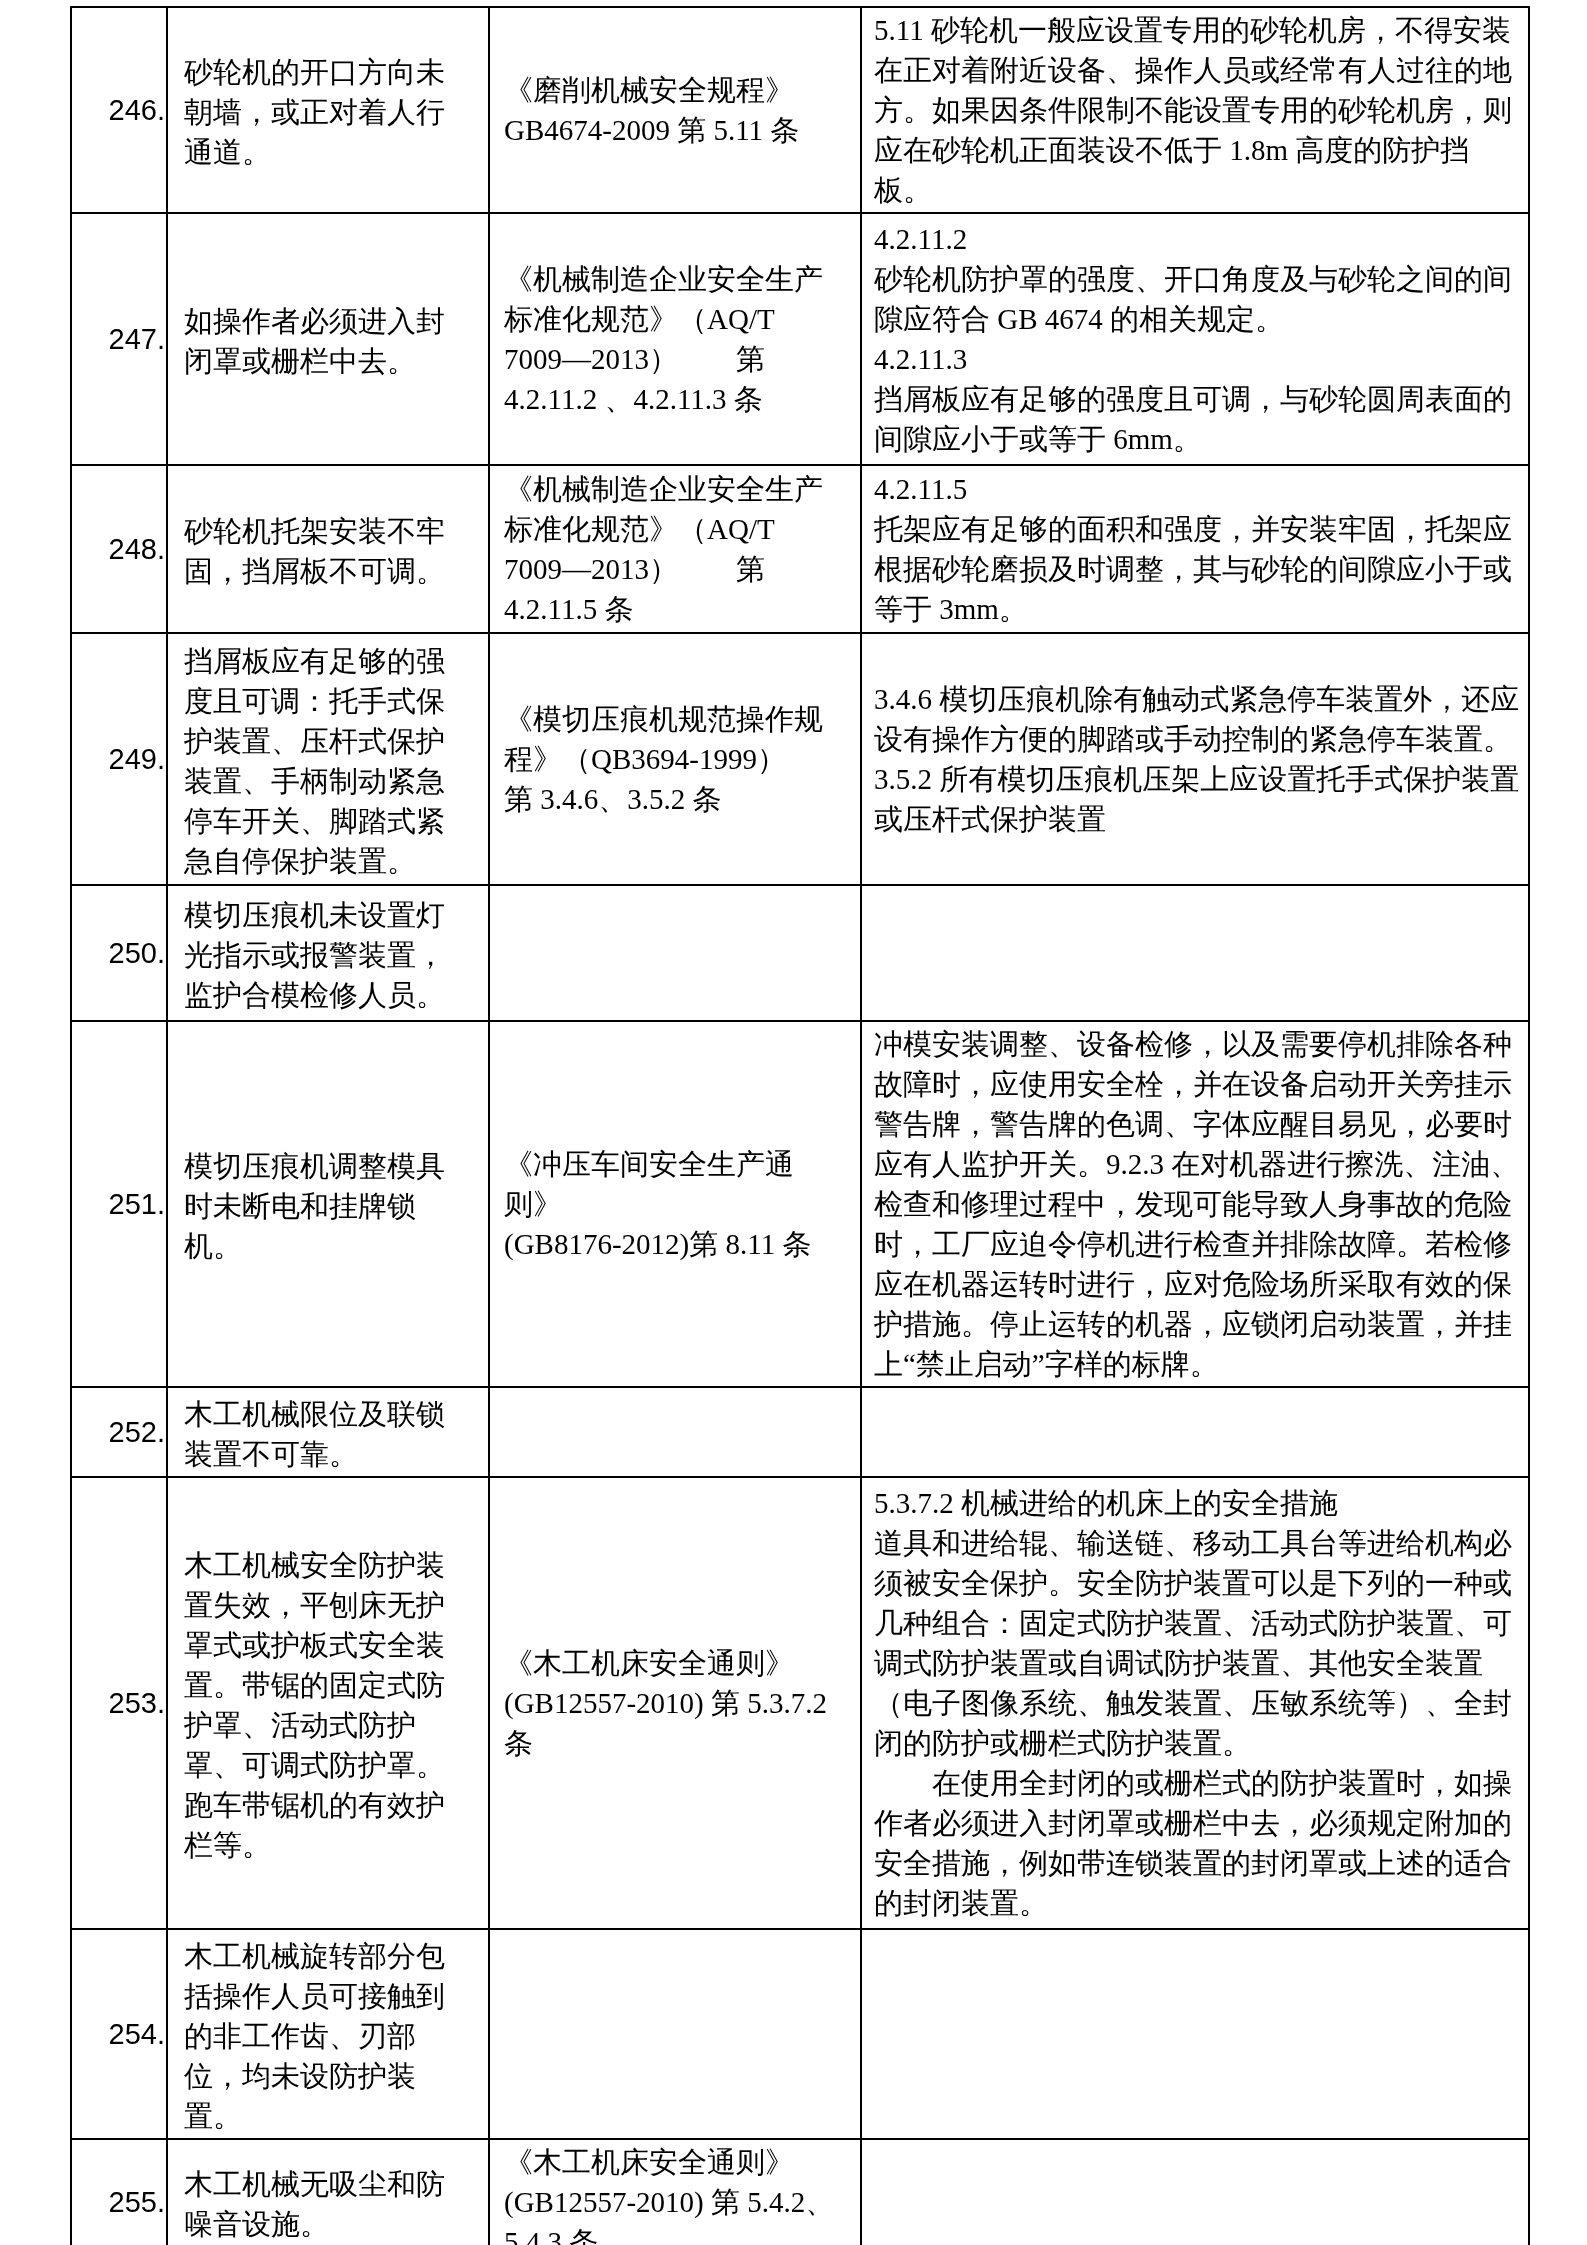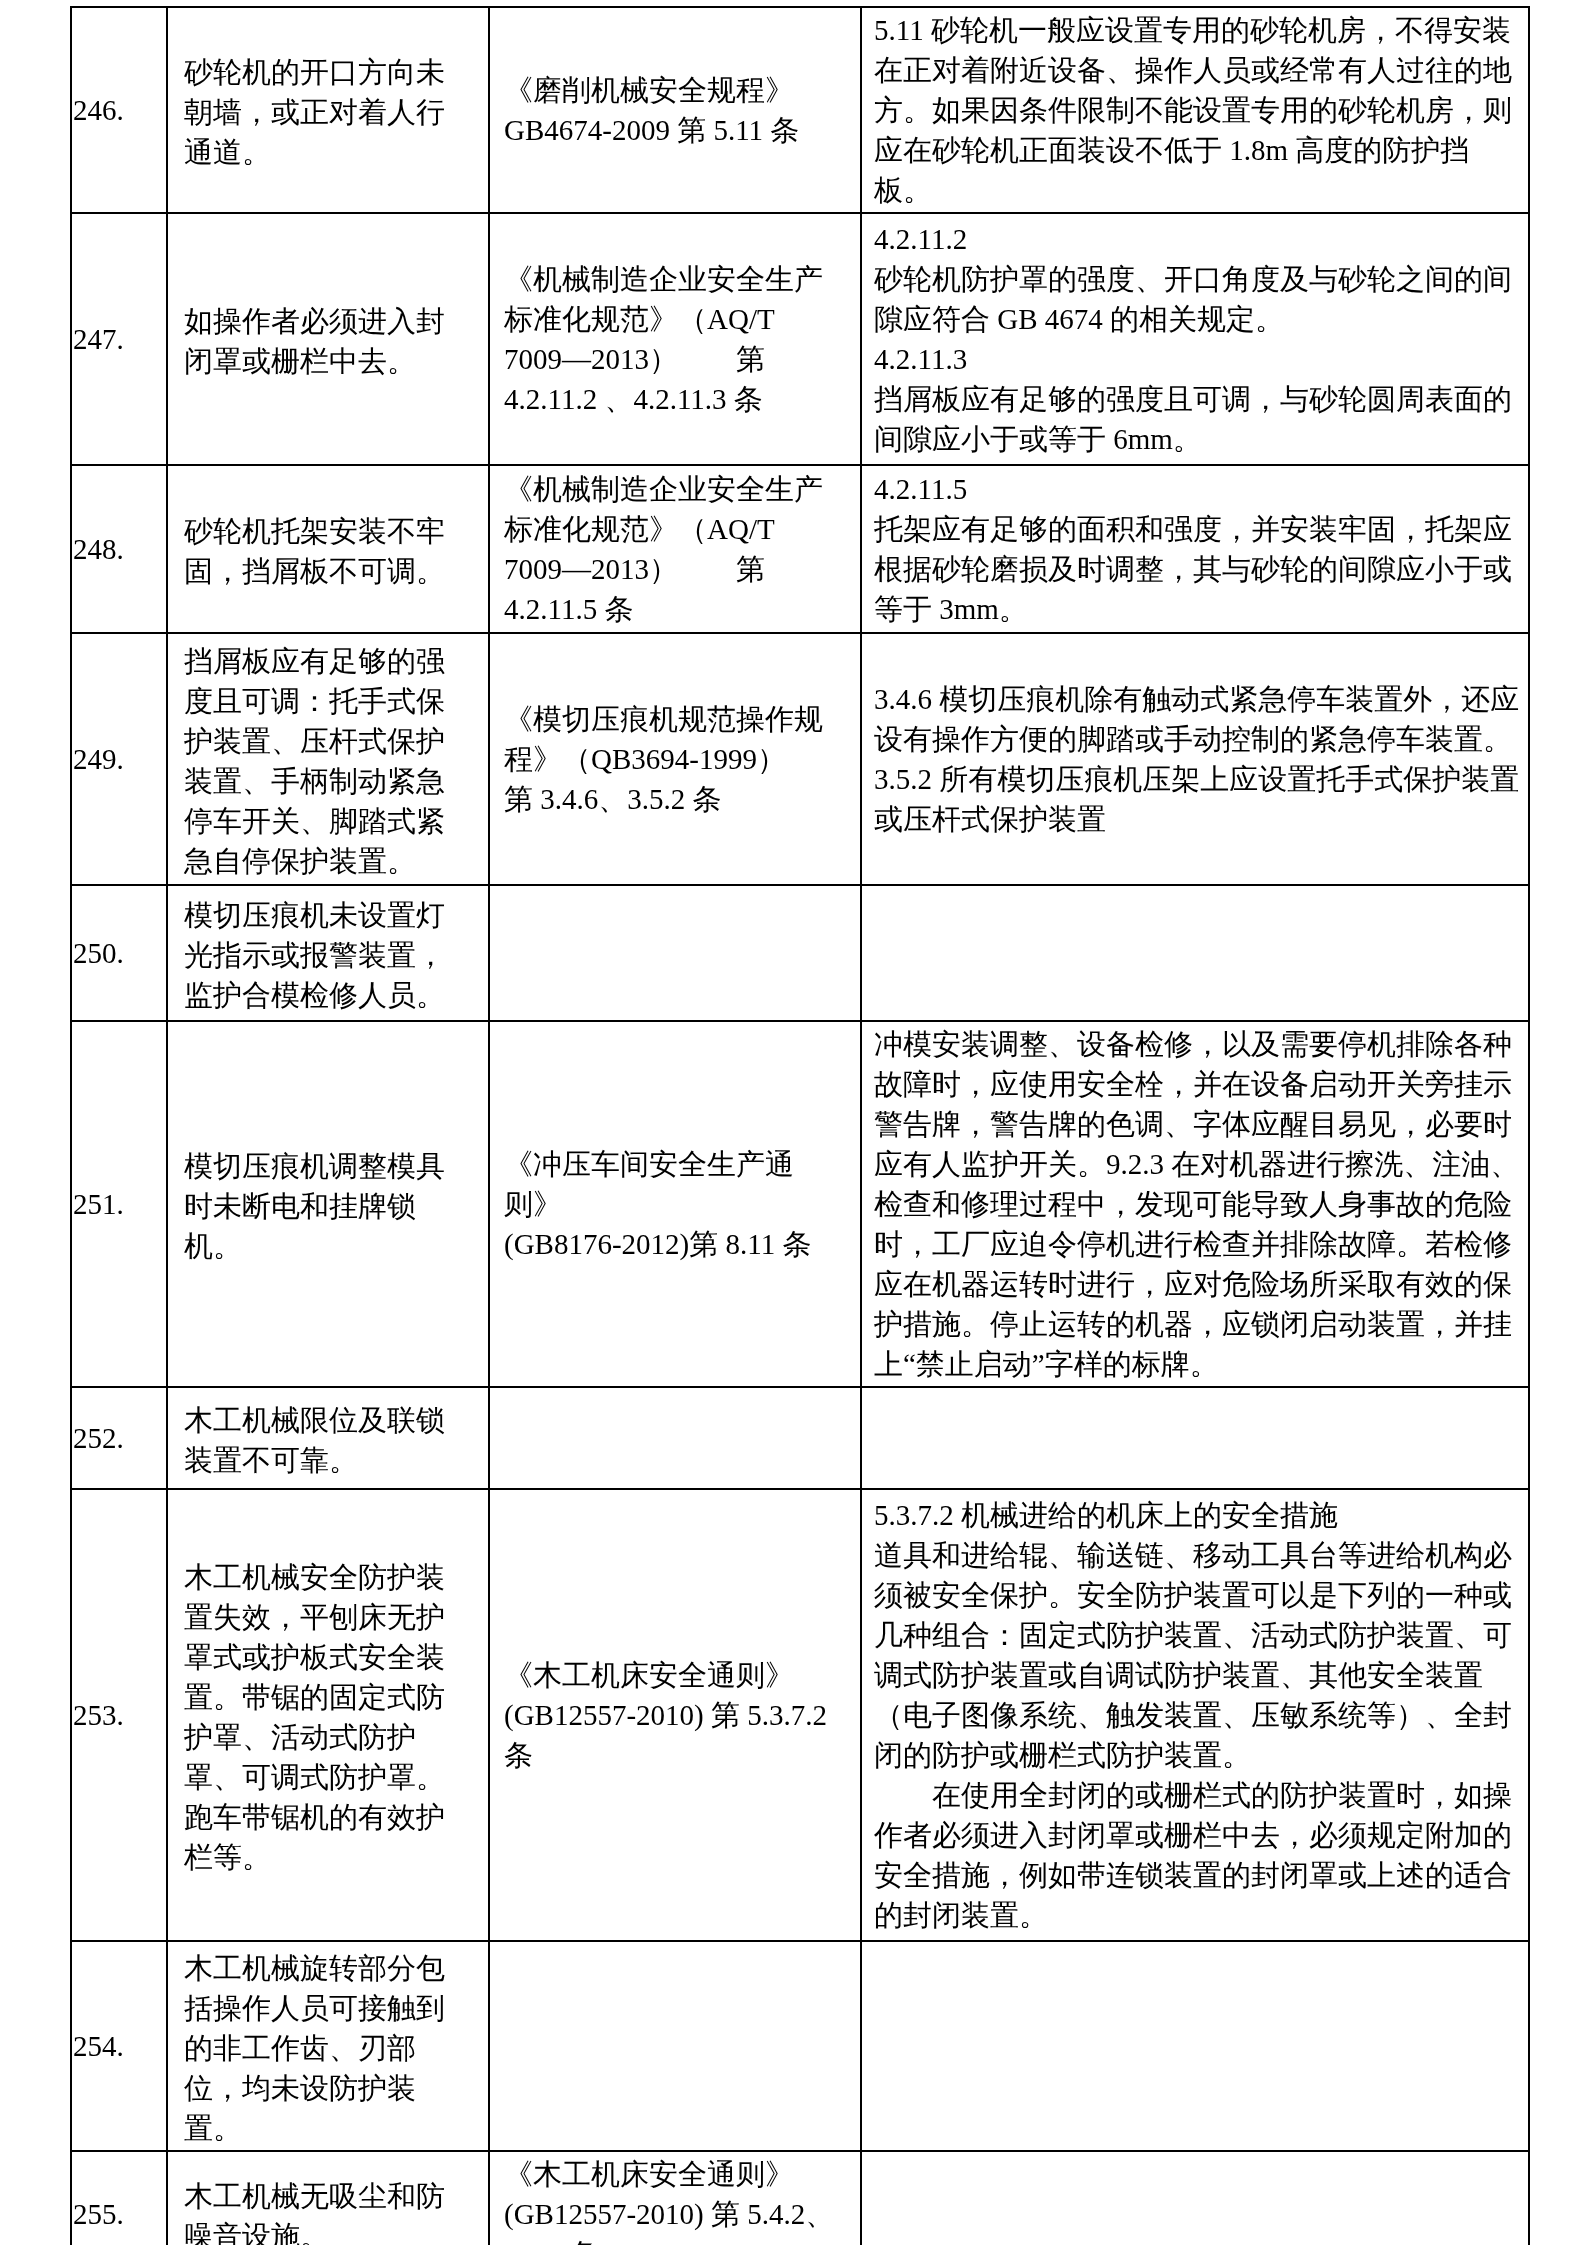--- a/index.html
+++ b/index.html
@@ -22,26 +22,26 @@
     position:relative;
     overflow:hidden;
     font-family:Liberation Serif, serif;
   }
   col.c-no{width:96px;}
   col.c-problem{width:322px;}
   col.c-basis{width:372px;}
   col.c-detail{width:668px;}
   
   .r0{height:160px}.r1{height:252px}.r2{height:168px}.r3{height:252px}
-  .r4{height:136px}.r5{height:362px}.r6{height:102px}.r7{height:452px}
+  .r4{height:136px}.r5{height:362px}.r6{height:90px}.r7{height:452px}
   .r8{height:170px}.r9{height:122px}
   td.no{
-    text-align:left;
+    text-align:right;
     font-size:30px;
-    font-family:Liberation Serif, serif;
+    font-family:Liberation Sans, sans-serif;
   }
   .cell-text{
     display:block;
     white-space:pre-line;
     font-size:29px;
     line-height:40px;
   }
   td.problem{padding:6px 18px 2px 16px;margin-top:44px;}
   td.basis{padding:2px 25px 2px 14px;}
   td.detail{padding:2px 6px 2px 12px;}

